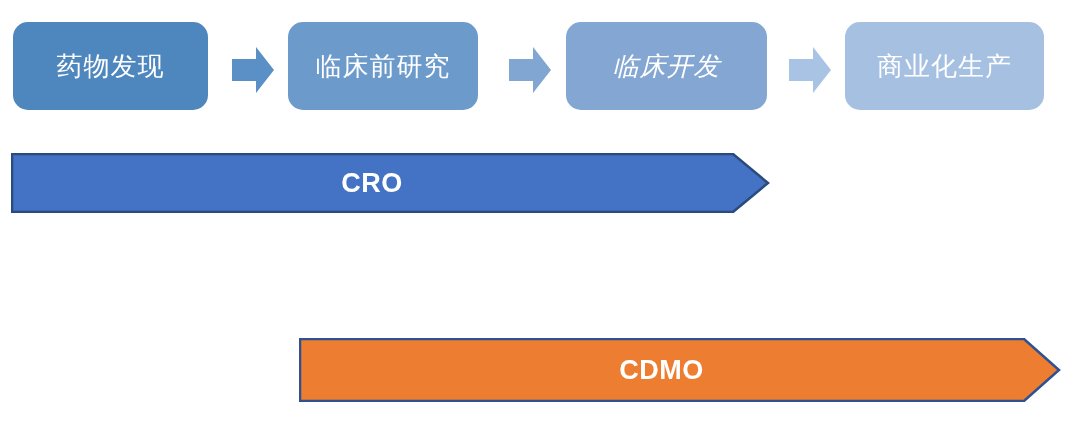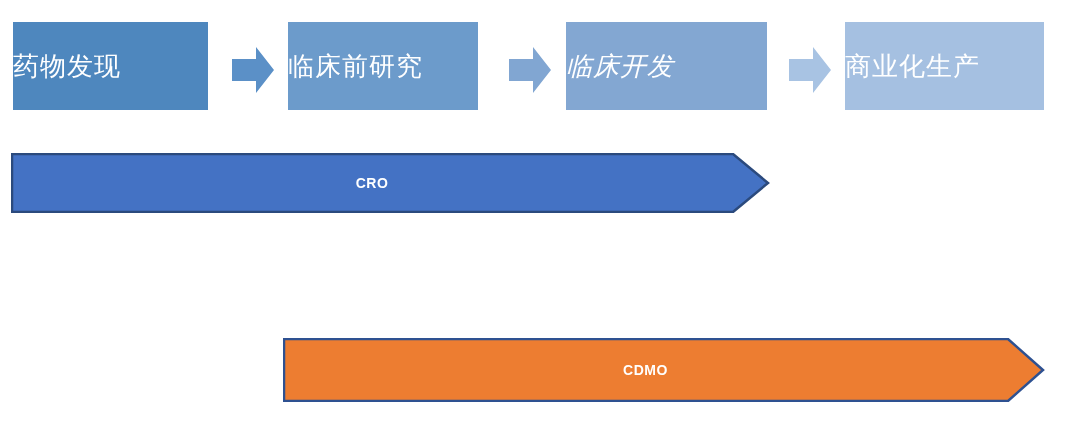--- a/index.html
+++ b/index.html
@@ -1,42 +1,42 @@
 <!DOCTYPE html>
 <html><head>
 <meta charset="utf-8">
 <style>
   html,body{margin:0;padding:0;background:#ffffff;}
   body{font-family:"Liberation Sans","DejaVu Sans",sans-serif;}
   .canvas{position:relative;width:1071px;height:424px;background:#ffffff;overflow:hidden;}
 
   .stage-box{
-    position:absolute;top:22px;height:88px;border-radius:0;
-    display:flex;align-items:center;
+    position:absolute;top:22px;height:88px;border-radius:15px;
+    display:flex;align-items:center;justify-content:center;
     color:#ffffff;font-size:26px;letter-spacing:1px;
   }
   .stage-1{left:13px;width:195px;background:#4E87BE;}
   .stage-2{left:288px;width:190px;background:#6C9BCB;}
   .stage-3{left:566px;width:201px;background:#83A7D2;font-style:italic;}
   .stage-4{left:845px;width:199px;background:#A5C0E1;}
 
   .connector{position:absolute;top:45px;width:43px;height:50px;}
   .connector-1{left:232px;}
   .connector-2{left:509px;}
   .connector-3{left:789px;}
 
   .service-bar{position:absolute;}
   .bar-cro{left:11px;top:153px;width:760px;height:60px;}
   .bar-cmo{left:571px;top:247px;width:482px;height:64px;}
-  .bar-cdmo{left:283px;top:338px;width:762px;height:64px;}
+  .bar-cdmo{left:299px;top:338px;width:762px;height:64px;}
   .service-bar svg{position:absolute;left:0;top:0;}
   .bar-label{
     position:absolute;top:0;left:0;height:100%;
     display:flex;align-items:center;justify-content:center;
-    color:#ffffff;font-weight:bold;font-size:14px;letter-spacing:0.5px;
+    color:#ffffff;font-weight:bold;font-size:27px;letter-spacing:0.5px;
   }
   .bar-cro .bar-label{width:722px;}
   .bar-cmo .bar-label{width:441px;}
   .bar-cdmo .bar-label{width:725px;}
 </style>
 </head>
 <body>
 
 <div class="canvas">
 

